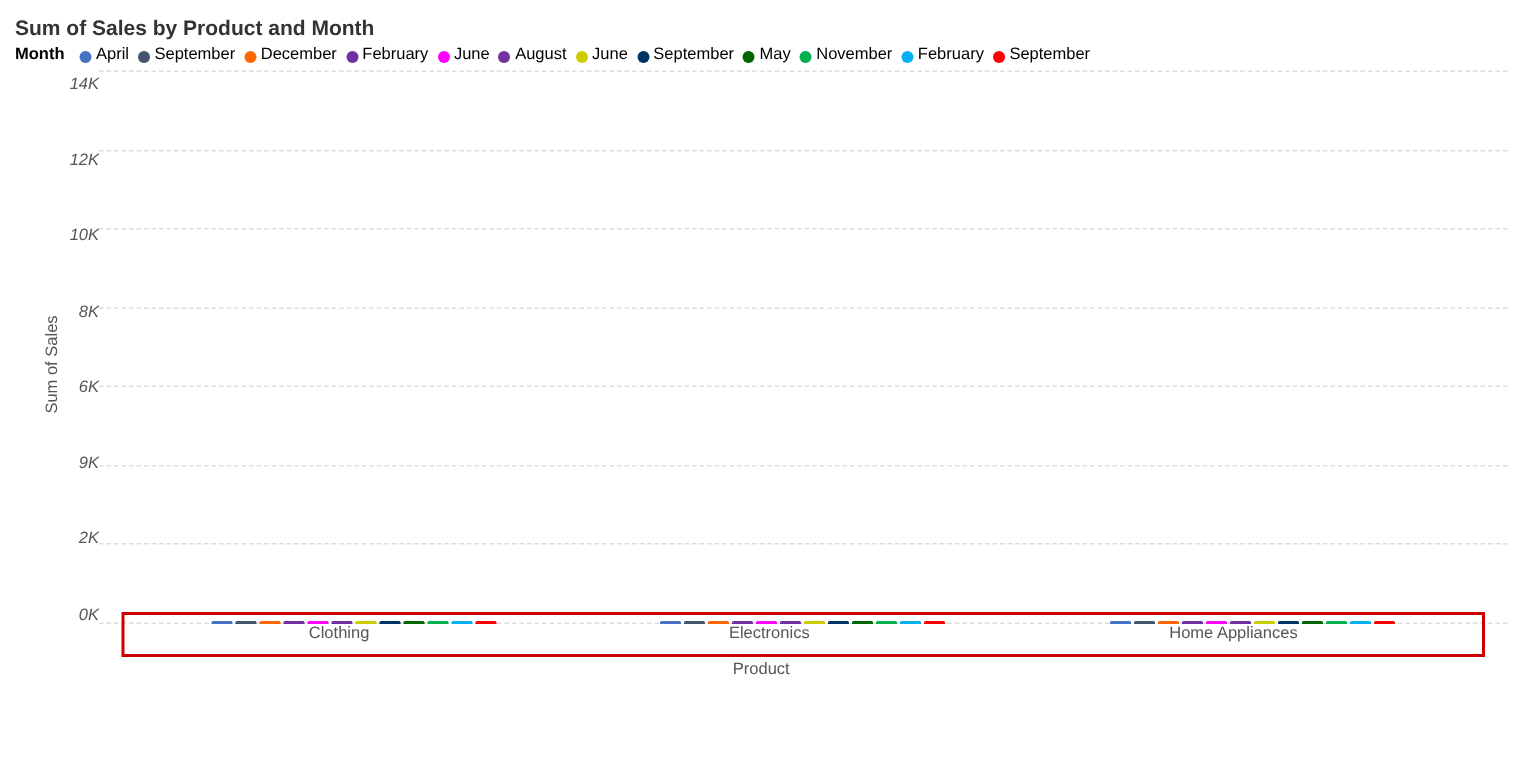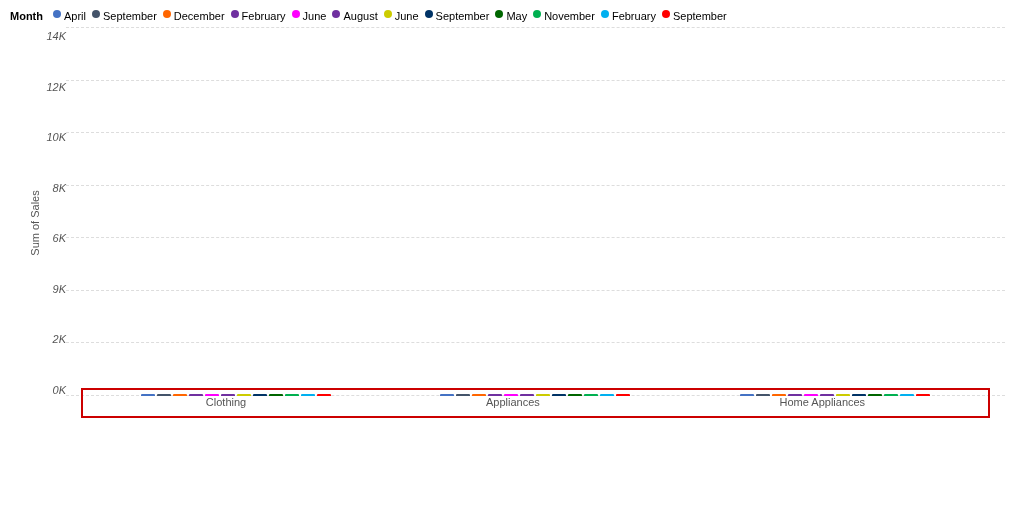--- a/index.html
+++ b/index.html
@@ -30,21 +30,21 @@
       margin-bottom: 6px;
       gap: 2px 6px;
     }
     .legend-month-label {
       font-weight: bold;
       font-size: 11px;
       margin-right: 4px;
     }
     .legend-item {
       display: flex;
-      align-items: flex-start;
+      align-items: flex-end;
       gap: 3px;
     }
     .legend-dot {
       width: 8px;
       height: 8px;
       border-radius: 50%;
       display: inline-block;
     }
     .y-axis {
       display: flex;
@@ -140,20 +140,21 @@
     .y-axis-title-container {
       position: relative;
       width: 18px;
       height: 100%;
     }
   </style>
 </head>
 <body>
 
 <div class="chart-container">
+  <div class="chart-title">Sum of Sales by Product and Month</div>
 
   <div class="legend">
     <span class="legend-month-label">Month</span>
   <div class="legend-item">
         <span class="legend-dot" style="background:#4472C4"></span>
         <span>April</span>
       </div>
       <div class="legend-item">
         <span class="legend-dot" style="background:#44546A"></span>
         <span>September</span>
@@ -266,20 +267,21 @@
             <div class="bar" style="height: 60%; background-color: rgb(204, 204, 0);"></div>
             <div class="bar" style="height: 52.1429%; background-color: rgb(0, 51, 102);"></div>
             <div class="bar" style="height: 58.5714%; background-color: rgb(0, 102, 0);"></div>
             <div class="bar" style="height: 75.7143%; background-color: rgb(0, 176, 80);"></div>
             <div class="bar" style="height: 70.7143%; background-color: rgb(0, 176, 240);"></div>
             <div class="bar" style="height: 68.5714%; background-color: rgb(255, 0, 0);"></div>
           </div>
         </div>
       <div class="x-labels" id="x-labels">
           <div class="x-label">Clothing</div>
-          <div class="x-label">Appliances</div>
+          <div class="x-label">Electronics</div>
           <div class="x-label">Home Appliances</div>
         </div>
       <div class="selection-box" id="selection-box" style="inset: auto 15px 0px; height: 30px;"></div>
     </div>
   </div>
 
+  <div class="x-axis-title">Product</div>
 </div>
 
 </body></html>

